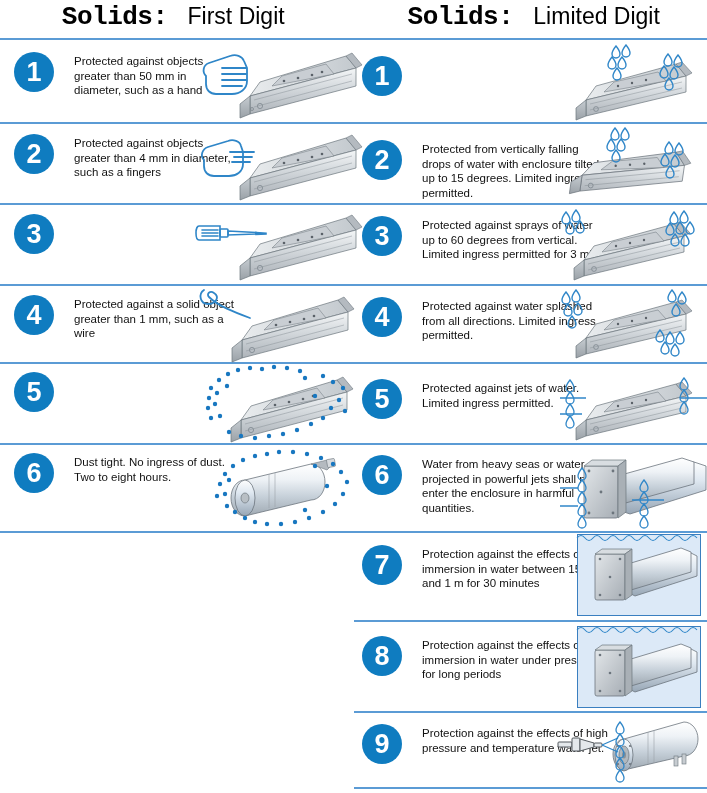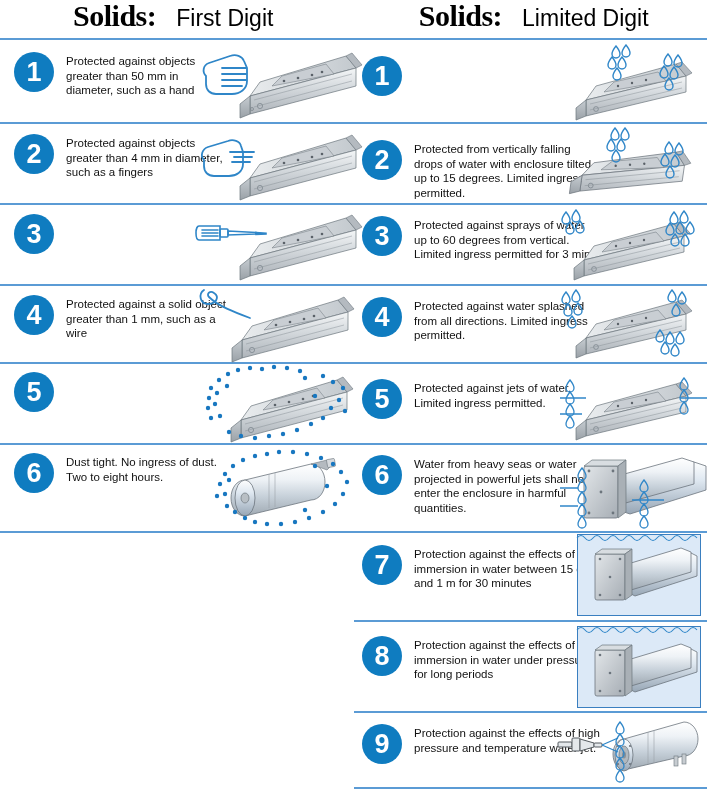--- a/index.html
+++ b/index.html
@@ -16,22 +16,22 @@
 
   
   .header{
     position:absolute;left:0;top:0;width:707px;height:36px;
     display:flex;align-items:flex-start;
   }
   .hcol{width:353px;display:flex;align-items:baseline;justify-content:center;}
   .hcol.left{padding-right:8px;}
   .hcol.right{padding-left:6px;}
   .h-strong{
-    font-size:30px;font-weight:bold;letter-spacing:-0.5px;line-height:32px;
-    font-family:Liberation Serif, serif;
+    font-size:26px;font-weight:bold;letter-spacing:-0.5px;line-height:32px;
+    font-family:Liberation Mono, monospace;
   }
   .h-light{
     font-size:23px;font-weight:normal;line-height:32px;margin-left:20px;
     font-family:"Liberation Sans", sans-serif;
   }
 
   
   .rule{position:absolute;height:2px;background:#5b9bd5;left:0;}
   .rule.full{width:707px;}
   .rule.right{width:353px;left:354px;}
@@ -48,21 +48,21 @@
     flex:0 0 40px;
     display:flex;align-items:center;justify-content:center;
     font-size:27px;font-weight:bold;line-height:40px;
     font-family:"Liberation Sans", sans-serif;
     margin-left:14px;
     user-select:none;
   }
   .row.right .badge{margin-left:8px;}
 
   .desc{
-    margin-left:12px;
+    margin-left:20px;
     font-size:11.5px;
     line-height:14.6px;
     color:#111;
     max-width:160px;
     padding-top:2px;
   }
   .row.right .desc{max-width:186px;}
 
   .art{
     position:absolute;

